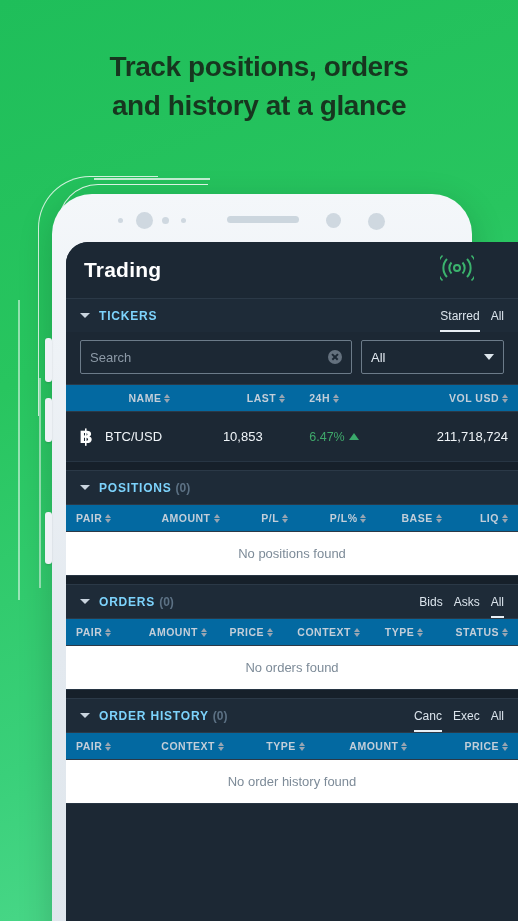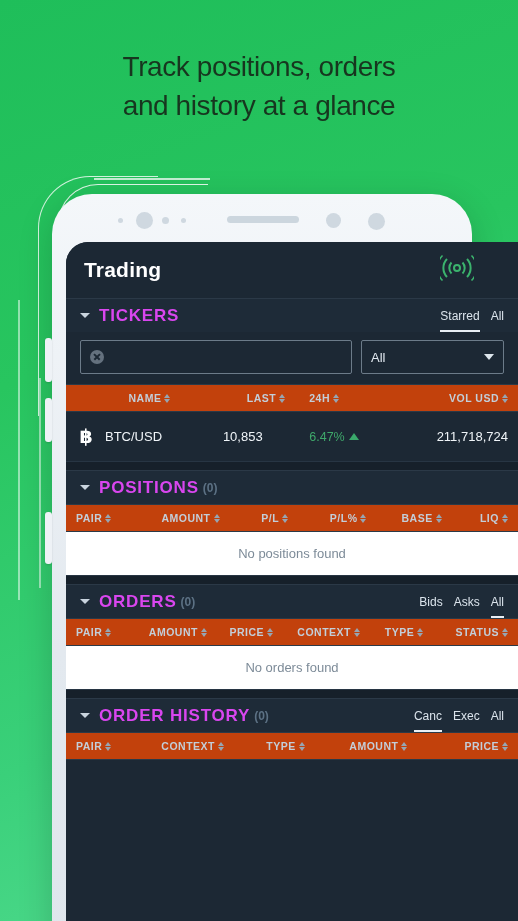--- a/index.html
+++ b/index.html
@@ -7,21 +7,21 @@
   body {
     font-family:"Liberation Sans", sans-serif;
     background:linear-gradient(160deg,#1fbe5a 0%,#28c55f 35%,#3ad07a 70%,#55dd93 100%);
     position:relative;
   }
 
   
   .headline{
     position:absolute; top:48px; left:0; width:518px;
     text-align:center; color:#17361f;
-    font-size:28px; font-weight:normal; line-height:1.38;
+    font-size:28px; font-weight:bold; line-height:1.38;
     letter-spacing:-0.4px;
   }
   .headline .l2{ display:block; }
 
   
   .deco{ position:absolute; background:rgba(255,255,255,.72); }
   .deco-soft{ position:absolute; background:rgba(255,255,255,.5); }
   .arc{
     position:absolute; left:38px; top:176px; width:120px; height:240px;
     border-left:1.5px solid rgba(255,255,255,.8);
@@ -97,21 +97,21 @@
 
   
   .sec-head{
     display:flex; align-items:center; height:34px; padding:0 14px;
     background:#1e2b38; border-top:1px solid #2b3947;
   }
   .chev{
     width:0;height:0;border-left:5px solid transparent;border-right:5px solid transparent;
     border-top:5px solid #c9d4de; margin-right:9px;
   }
-  .sec-title{ font-size:17px; font-weight:bold; letter-spacing:.8px; color:#d946ef; }
+  .sec-title{ font-size:12px; font-weight:bold; letter-spacing:.8px; color:#7dd3fc; }
   .sec-count{ font-size:12px; font-weight:bold; color:#5c7184; margin-left:4px; }
   .sec-tabs{ margin-left:auto; display:flex; gap:11px; align-items:flex-end; height:100%; }
   .tab{ font-size:12px; color:#dbe4ec; padding-bottom:7px; border-bottom:2px solid transparent; }
   .tab.active{ border-bottom-color:#e9eff5; }
 
   
   .searchrow{ display:flex; gap:9px; padding:8px 14px 10px; background:#1c2834; }
   .search-box{
     flex:1; height:34px; border:1px solid #6c7b89; border-radius:2px;
     display:flex; align-items:center; padding:0 9px; background:#1c2834;
@@ -127,21 +127,21 @@
   .select-box{
     width:143px; height:34px; border:1px solid #6c7b89; border-radius:2px;
     display:flex; align-items:center; padding:0 9px; background:#1c2834;
   }
   .select-val{ font-size:13px; color:#e2e9f0; flex:1; }
   .sel-chev{ width:0;height:0;border-left:5px solid transparent;border-right:5px solid transparent;border-top:6px solid #dde5ec; }
 
   
   .thead{
     display:flex; align-items:center; height:28px; padding:0 10px;
-    background:#c2410c; border-top:1px solid #2b3947; border-bottom:1px solid #2b3947;
+    background:#0369a1; border-top:1px solid #2b3947; border-bottom:1px solid #2b3947;
   }
   .th{ font-size:10.5px; font-weight:bold; color:#c3ced9; letter-spacing:.5px;
        display:flex; align-items:center; gap:3px; }
   .sortic{ display:inline-flex; flex-direction:column; gap:1px; }
   .sortic i{ display:block; width:0;height:0;border-left:3.5px solid transparent;border-right:3.5px solid transparent; }
   .sortic i.up{ border-bottom:4px solid #97a5b2; }
   .sortic i.dn{ border-top:4px solid #97a5b2; }
 
   .trow{
     display:flex; align-items:center; height:50px; padding:0 10px;
@@ -223,20 +223,21 @@
     <span class="chev"></span>
     <span class="sec-title">TICKERS</span>
     <span class="sec-tabs">
       <span class="tab active">Starred</span>
       <span class="tab">All</span>
     </span>
   </div>
 
   <div class="searchrow">
     <div class="search-box">
+      <span class="search-ph">Search</span>
       <span class="clear-ic"></span>
     </div>
     <div class="select-box">
       <span class="select-val">All</span>
       <span class="sel-chev"></span>
     </div>
   </div>
 
   <div class="thead">
     <span class="th c-name" style="justify-content:center;">
@@ -440,14 +441,15 @@
         </span>
       </span>
     <span class="th" style="width:18%;justify-content:flex-end;">
         <span>PRICE</span>
         <span class="sortic">
           <i class="up"></i>
           <i class="dn"></i>
         </span>
       </span>
   </div>
+  <div class="empty-row">No order history found</div>
 
 </div>
 
 </body></html>

